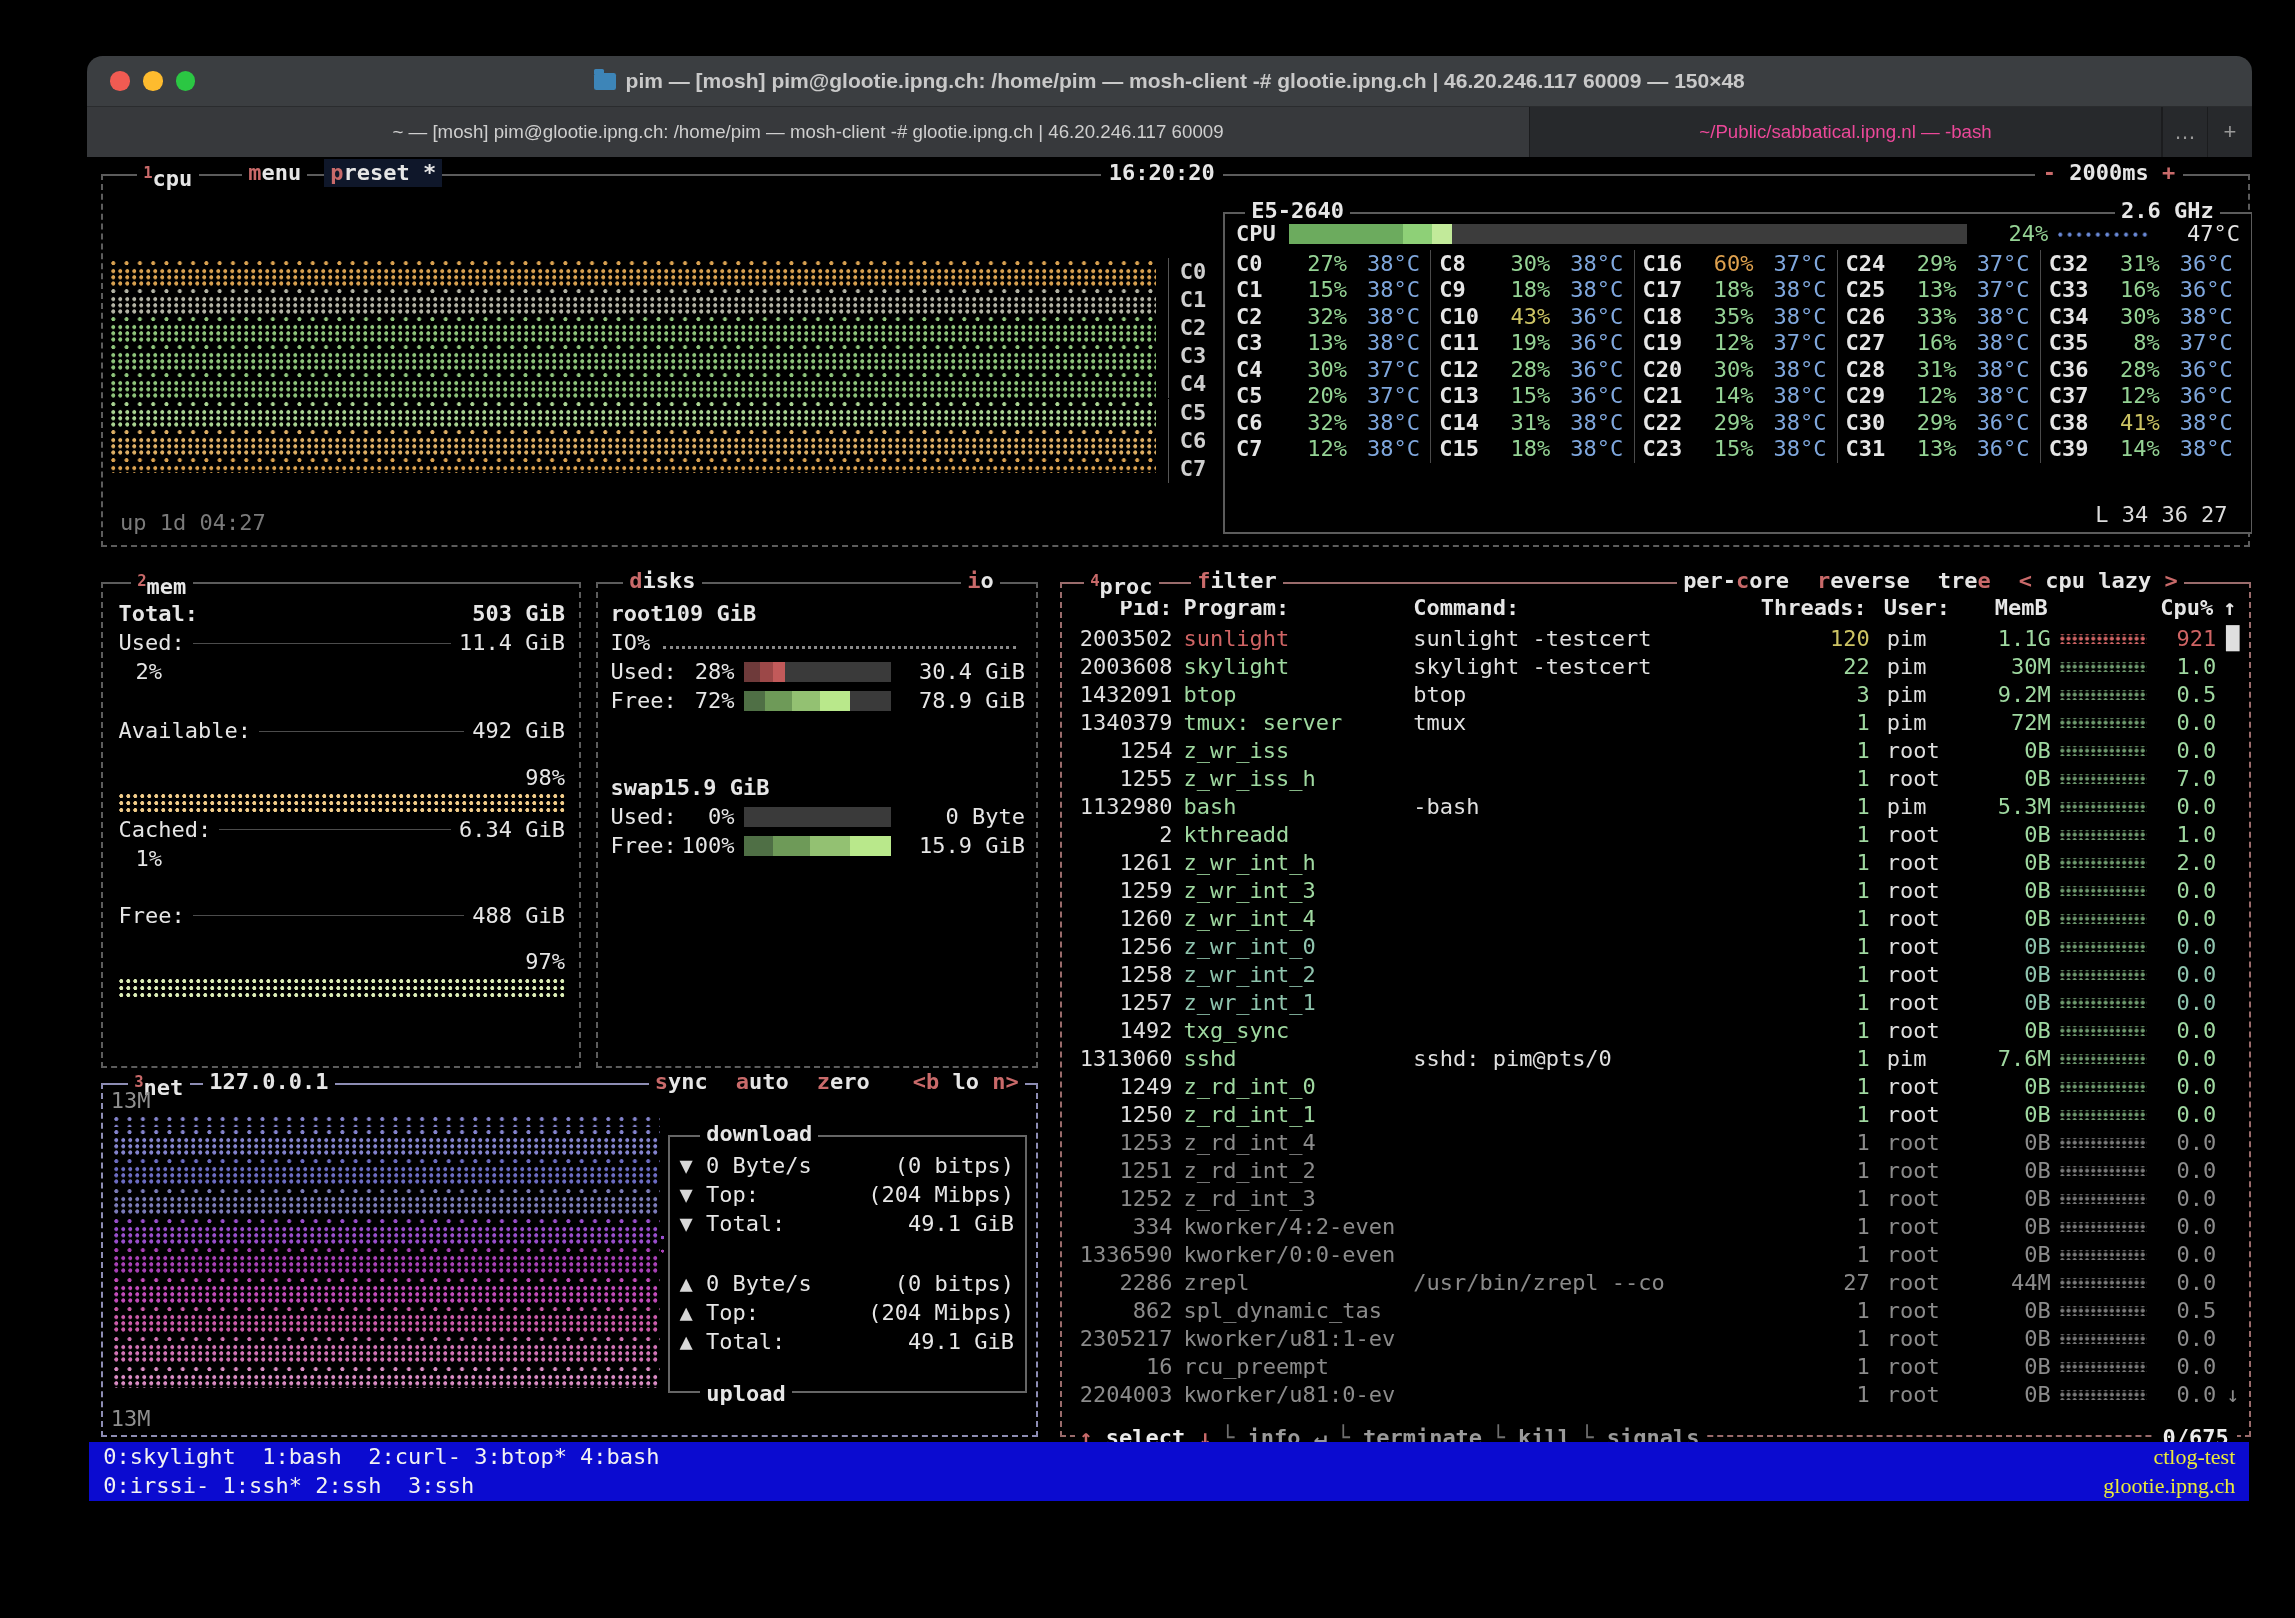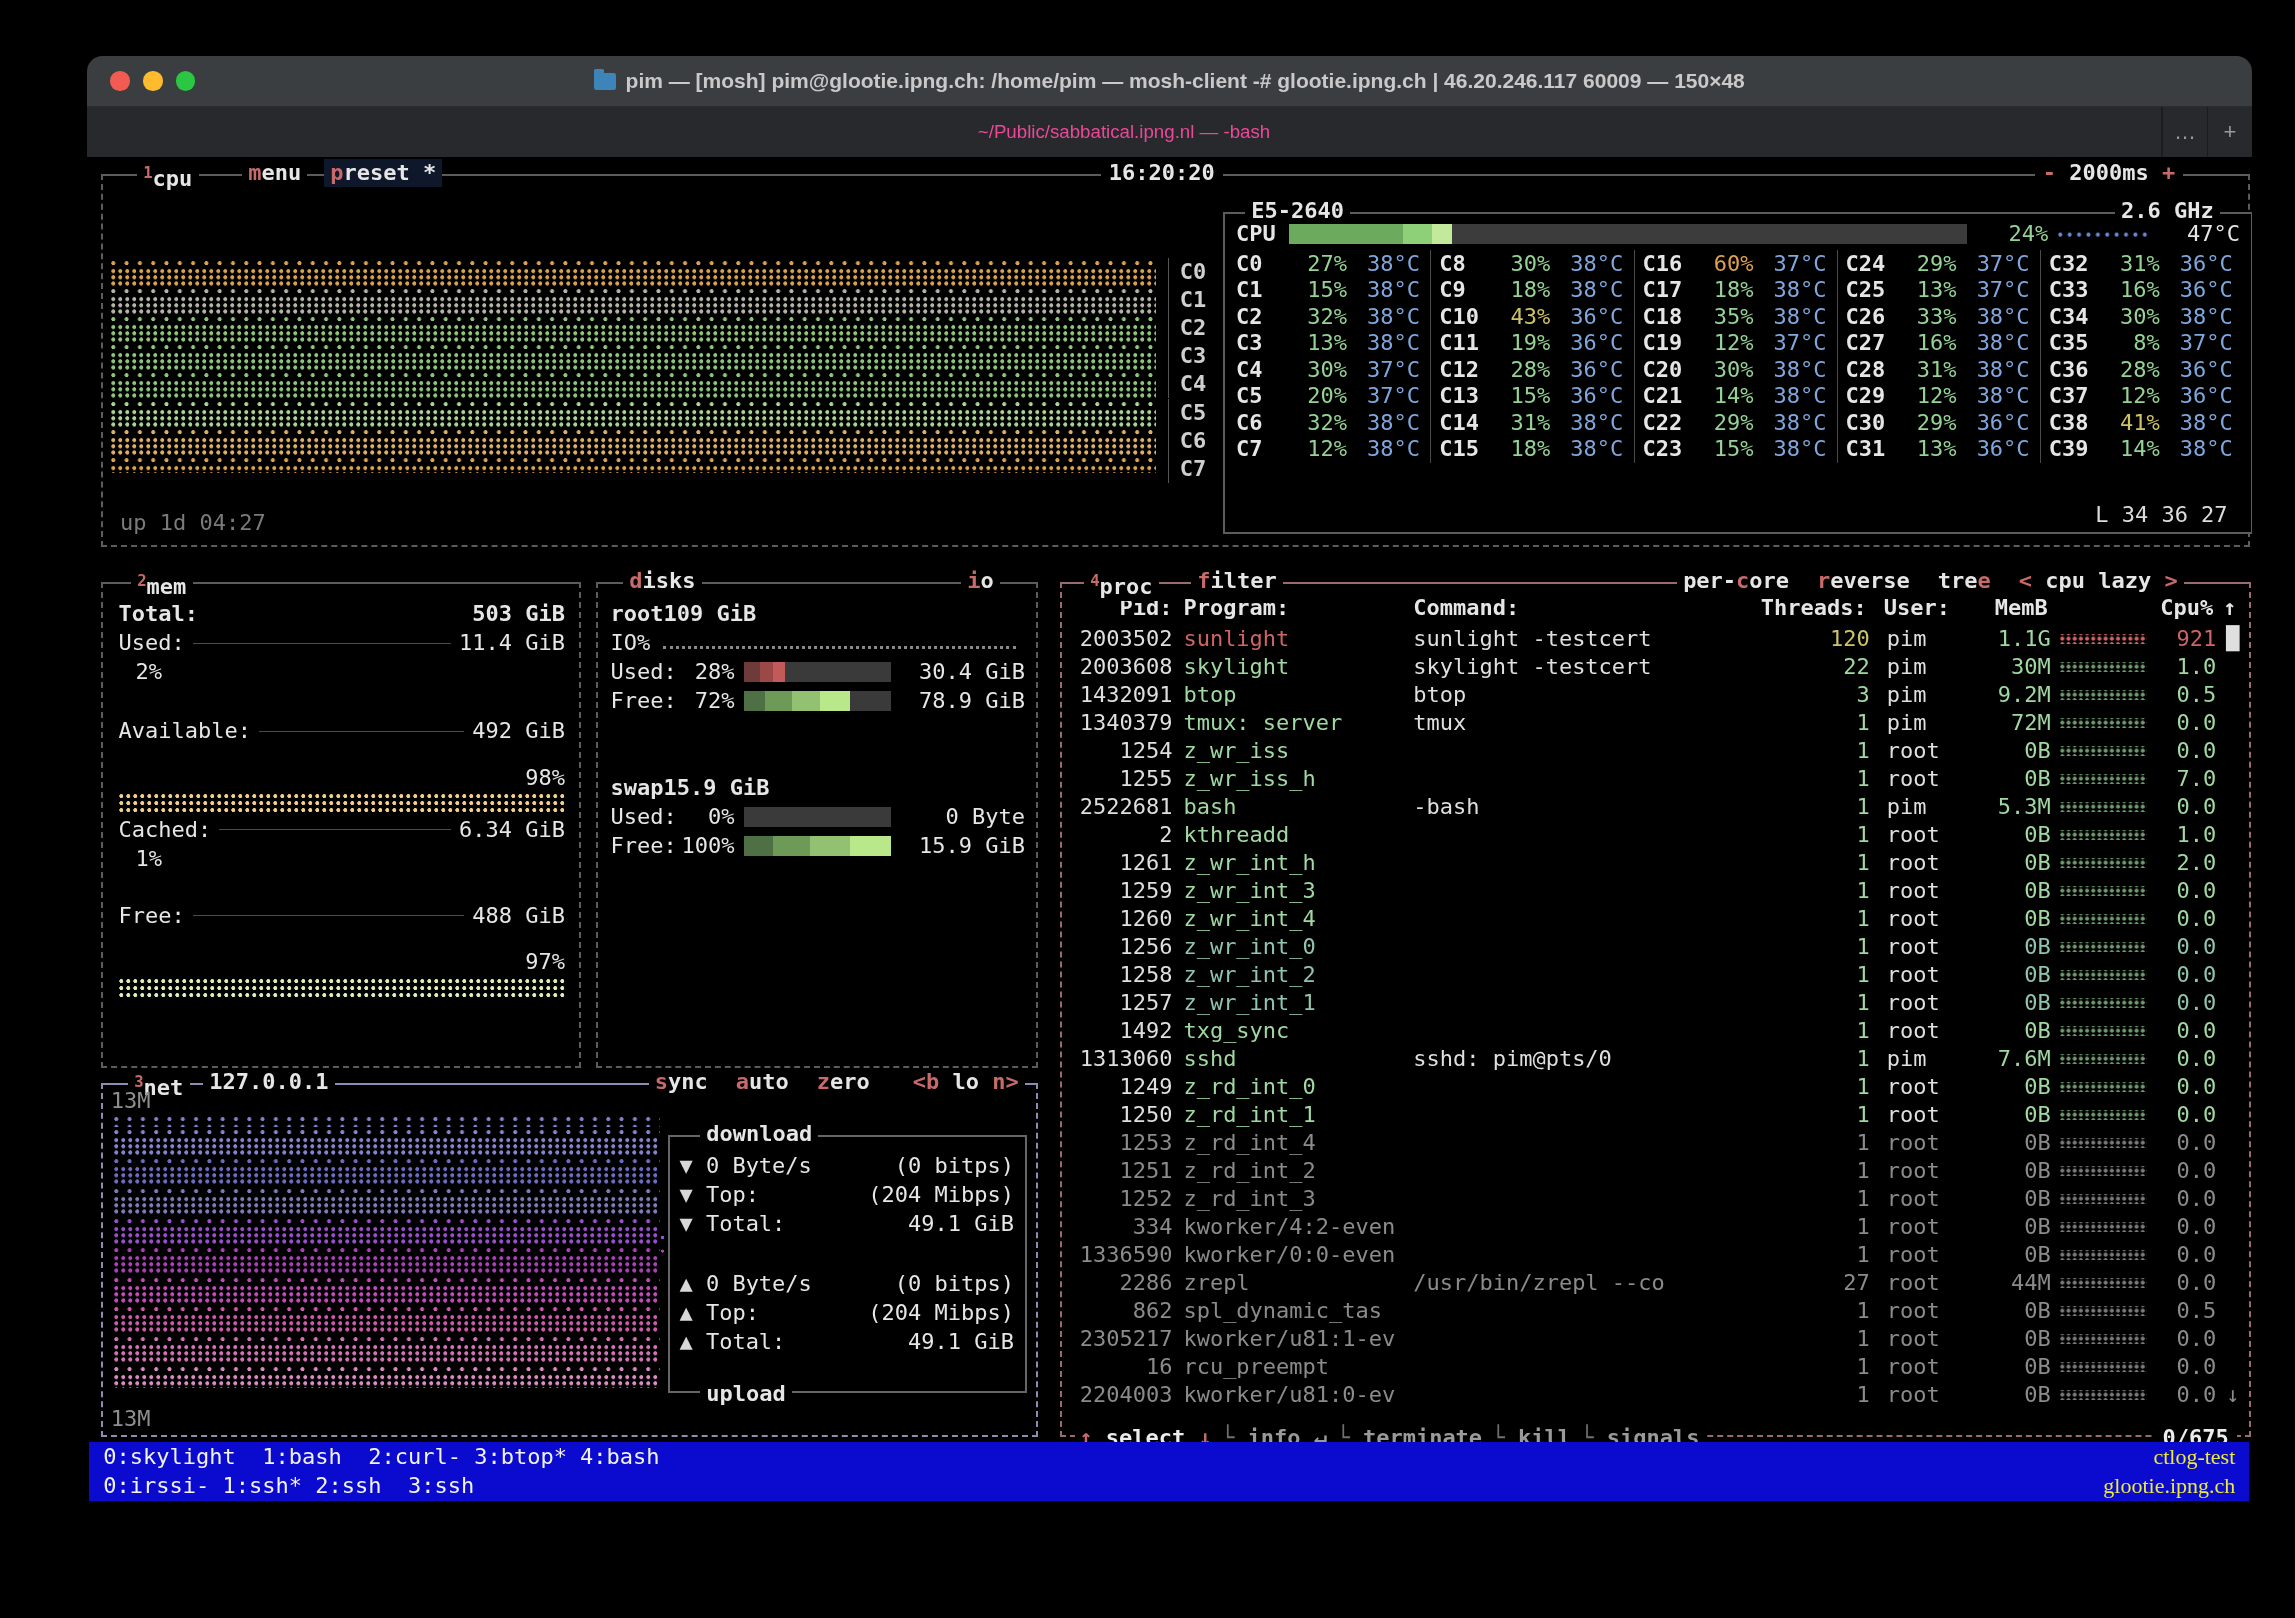--- a/index.html
+++ b/index.html
@@ -181,20 +181,21 @@
       <div class="lights">
         <span class="light r"></span>
         <span class="light y"></span>
         <span class="light g"></span>
       </div>
       <span class="folder"></span>
       <span>pim — [mosh] pim@glootie.ipng.ch: /home/pim — mosh-client -# glootie.ipng.ch | 46.20.246.117 60009 — 150×48</span>
     </div>
 
     <div class="tabbar">
+      <div class="tab active">~ — [mosh] pim@glootie.ipng.ch: /home/pim — mosh-client -# glootie.ipng.ch | 46.20.246.117 60009</div>
       <div class="tab inactive">~/Public/sabbatical.ipng.nl — -bash</div>
       <div class="tabbtn">…</div>
       <div class="tabbtn">+</div>
     </div>
 
     <div class="term">
 
       <div class="box cpu">
         <span class="boxlbl cpu-title"><span><sup class="red">1</sup><span>cpu</span></span></span>
         <span class="t-menu"><span class="red">m</span><span>enu</span></span>
@@ -812,21 +813,21 @@
               <span class="c-user">root</span>
               <span class="c-mem">0B</span>
               <span class="c-meter">
                 <span class="pmeter"></span>
               </span>
               <span class="c-cpu">7.0</span>
               <span class="c-sb"></span>
             </div>
 
             <div class="prow">
-              <span class="c-pid">2522681</span>
+              <span class="c-pid">1132980</span>
               <span class="c-prog">bash</span>
               <span class="c-cmd">-bash</span>
               <span class="c-thr">1</span>
               <span class="c-user">pim</span>
               <span class="c-mem">5.3M</span>
               <span class="c-meter">
                 <span class="pmeter"></span>
               </span>
               <span class="c-cpu">0.0</span>
               <span class="c-sb"></span>

